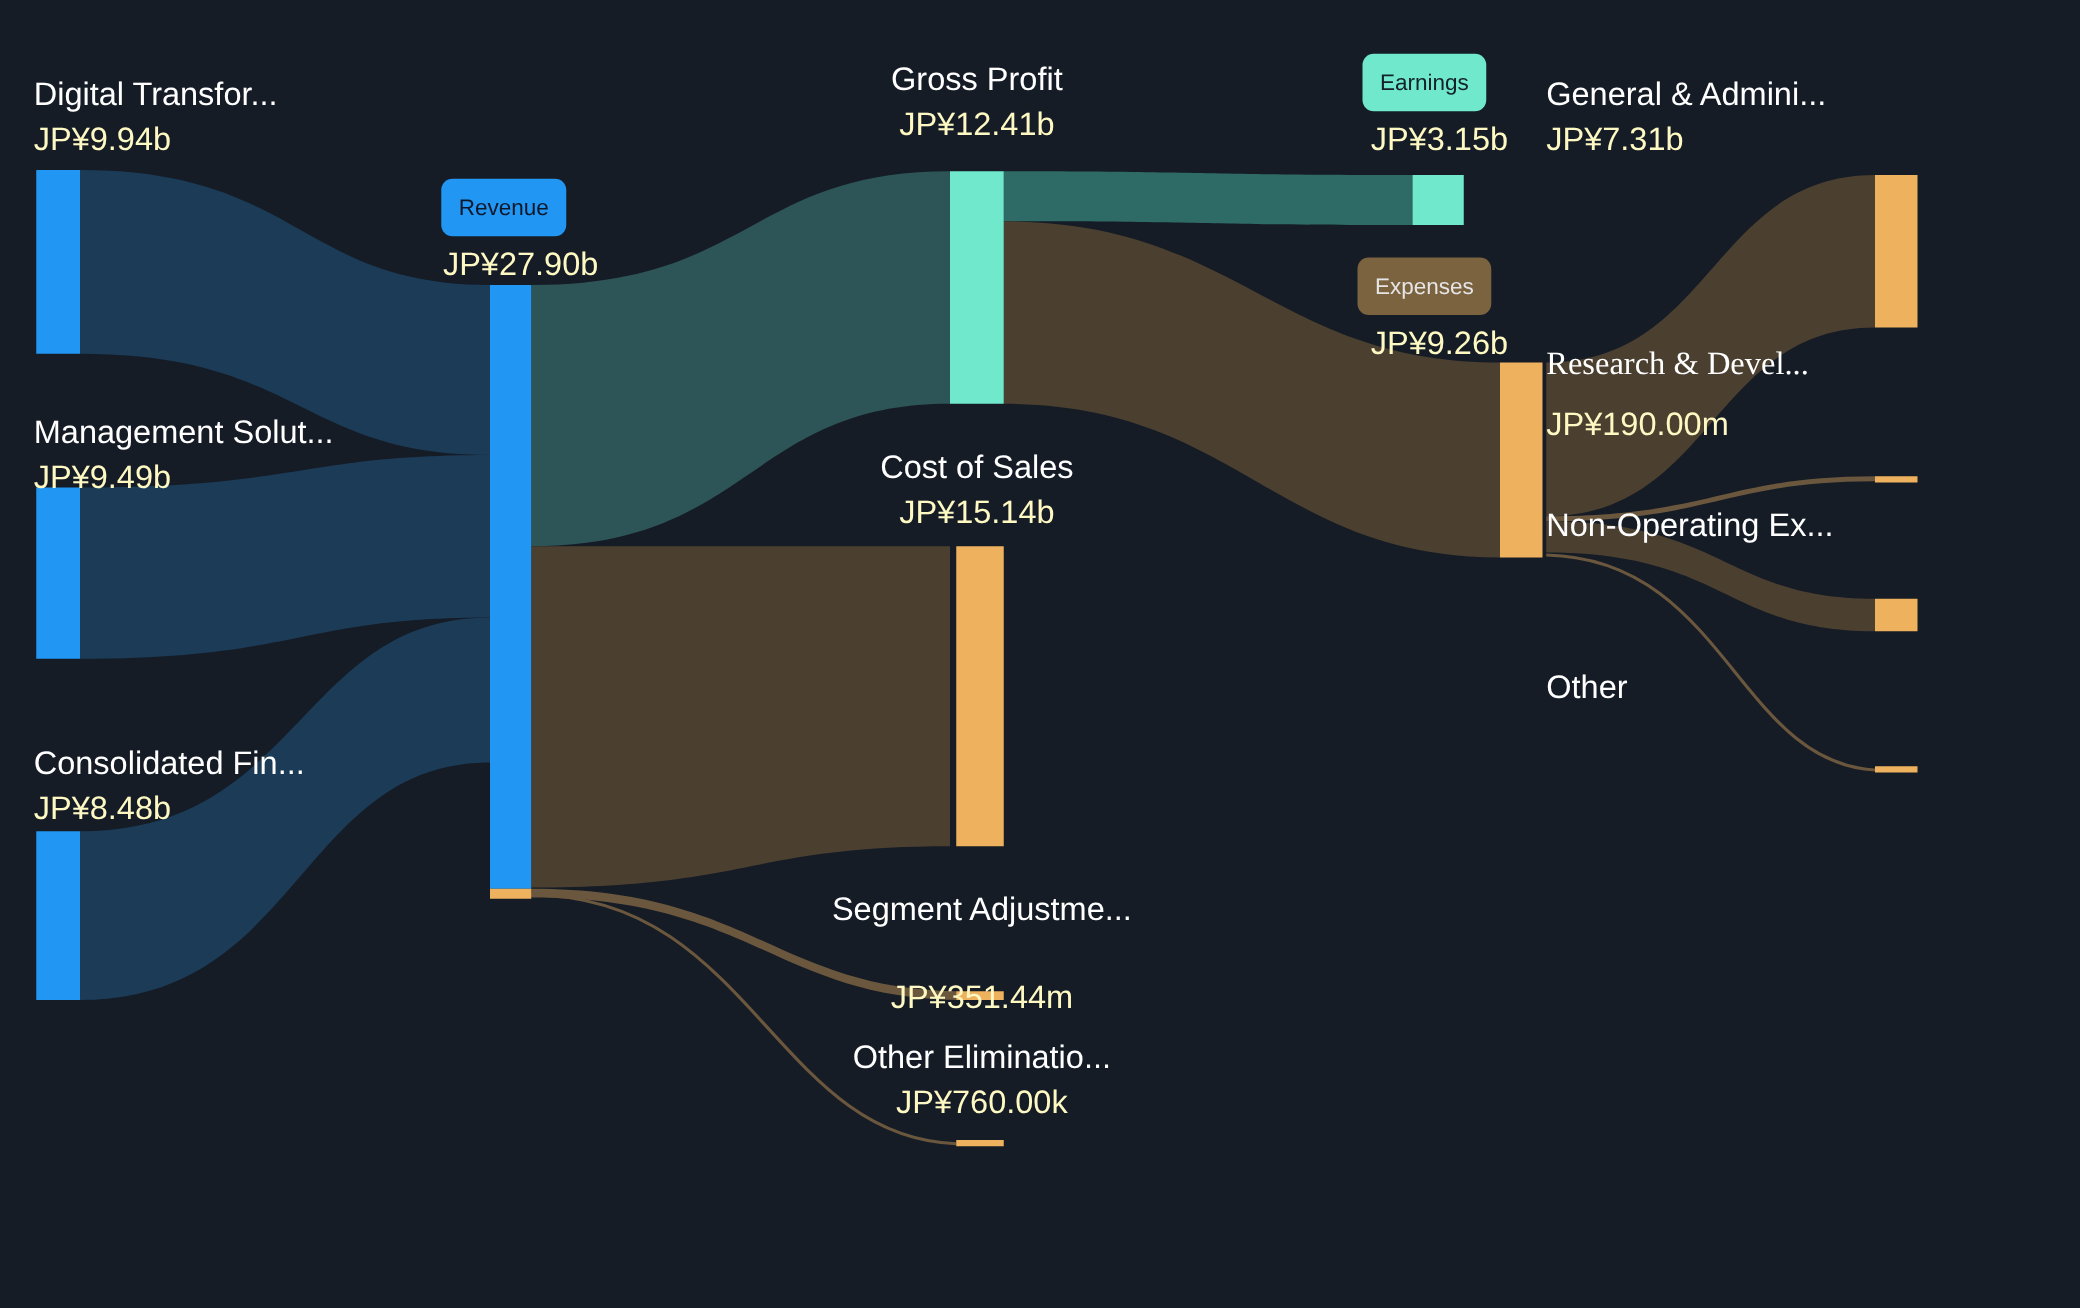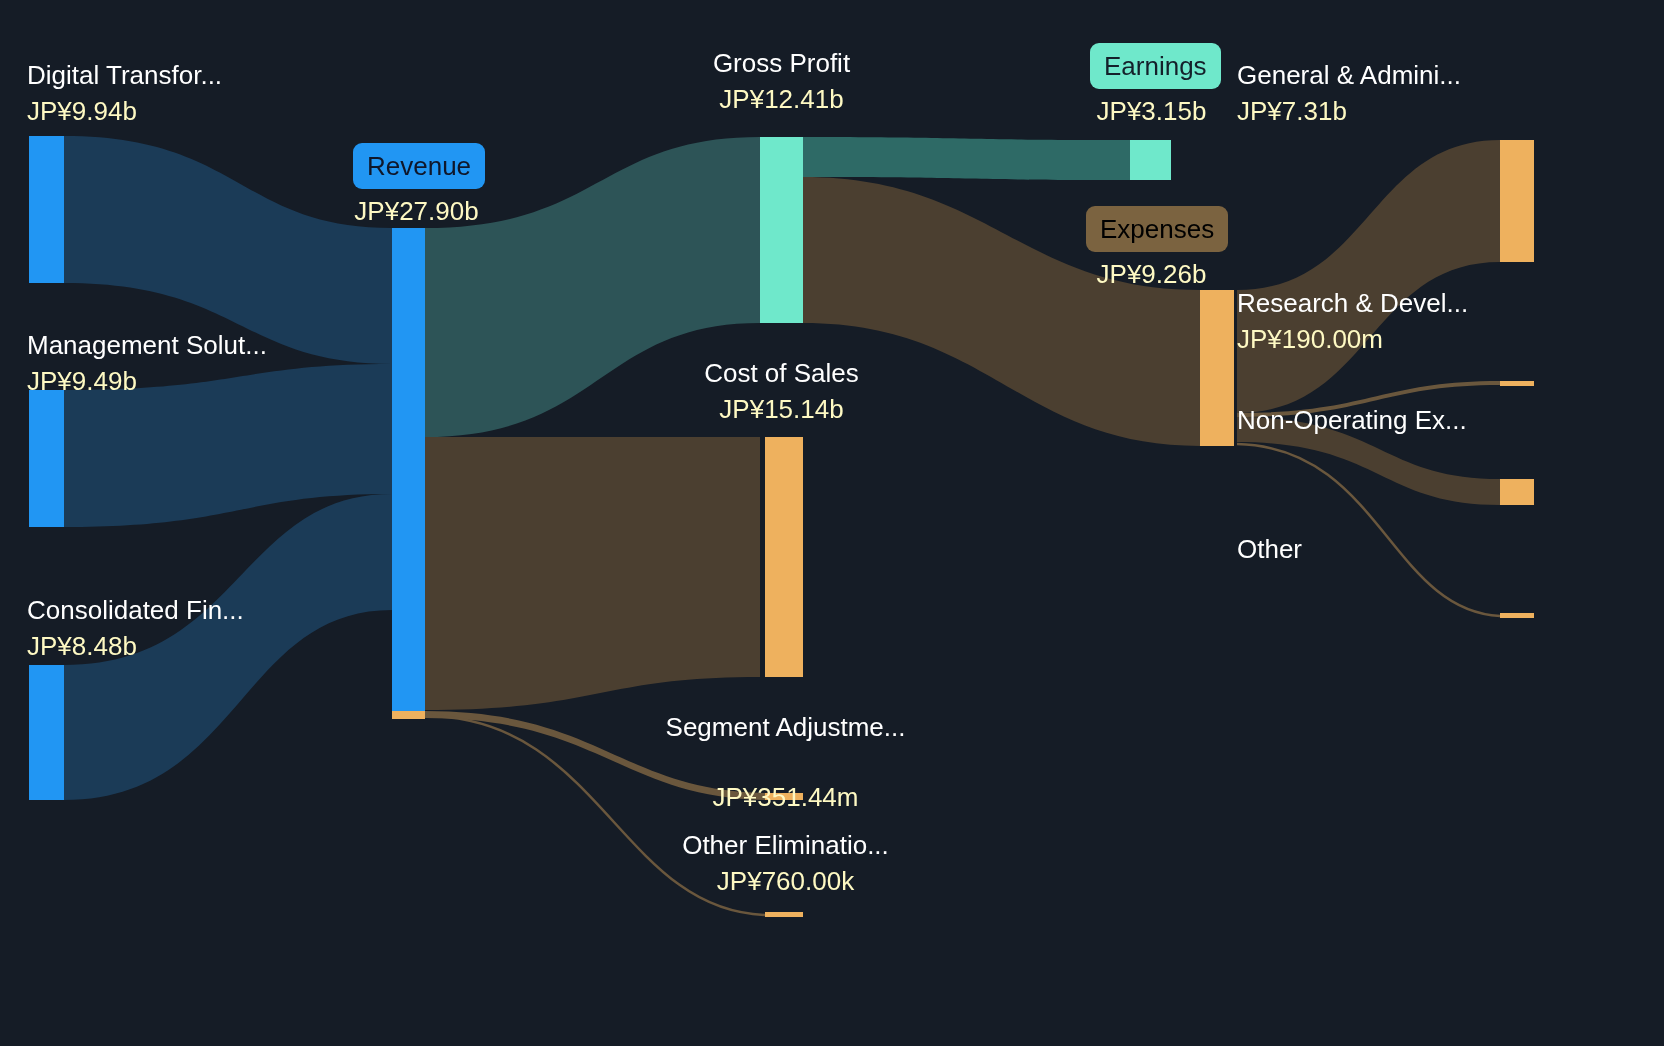--- a/index.html
+++ b/index.html
@@ -4,25 +4,25 @@
 <style>
   html,body{margin:0;padding:0;background:#151c26;}
   body{width:1664px;height:1046px;overflow:hidden;
        font-family:"Liberation Sans","DejaVu Sans",sans-serif;}
   #stage{position:relative;width:1664px;height:754px;background:#151c26;}
   svg.flows{position:absolute;left:0;top:0;width:1664px;height:1046px;}
   .lbl{position:absolute;color:#ffffff;font-size:26px;line-height:34px;white-space:nowrap;}
   .val{position:absolute;color:#fef9c3;font-size:26px;line-height:34px;white-space:nowrap;}
   .lbl.r,.val.r{text-align:left;}
   .lbl.c,.val.c{text-align:center;}
-  .badge{position:absolute;border-radius:9px;font-size:26px;line-height:34px;
+  .badge{position:absolute;border-radius:9px;font-size:18px;line-height:34px;
          padding:6px 14px;white-space:nowrap;}
   .badge.blue{background:#2196f3;color:#0f172a;}
   .badge.mint{background:#6fe8cb;color:#14202a;}
-  .badge.brown{background:#7b6340;color:#000000;}
+  .badge.brown{background:#7b6340;color:#e5e5e5;}
 </style>
 </head>
 <body>
 
 <div id="stage">
 
   <svg class="flows" viewBox="0 0 1664 1046" xmlns="http://www.w3.org/2000/svg">
 
     <path fill="#1b3b57" d="M64,136 C240,136 240,228 392,228 L392,364 C240,364 240,283 64,283 Z"></path>
     <path fill="#1b3b57" d="M64,390 C240,390 240,364 392,364 L392,494 C240,494 240,527 64,527 Z"></path>
@@ -95,20 +95,20 @@
 
   <div class="badge mint" style="left:1090px;top:43px;">Earnings</div>
   <div class="val c" style="left:1018px;top:94px;width:267px;">JP¥3.15b</div>
 
   <div class="badge brown" style="left:1086px;top:206px;">Expenses</div>
   <div class="val c" style="left:1018px;top:257px;width:267px;">JP¥9.26b</div>
 
   <div class="lbl r" style="left:1237px;top:58px;width:302px;">General &amp; Admini...</div>
   <div class="val r" style="left:1237px;top:94px;width:302px;">JP¥7.31b</div>
 
-  <div class="lbl r" style="left:1237px;top:286px;width:302px;">Research &amp; Devel...</div>
+  <div class="lbl r" style="left:1237px;top:274px;width:302px;font-family:Liberation Serif, serif;">Research &amp; Devel...</div>
   <div class="val r" style="left:1237px;top:322px;width:302px;">JP¥190.00m</div>
 
   <div class="lbl r" style="left:1237px;top:403px;width:302px;">Non-Operating Ex...</div>
 
   <div class="lbl r" style="left:1237px;top:532px;width:302px;">Other</div>
 
 </div>
 
 </body></html>

